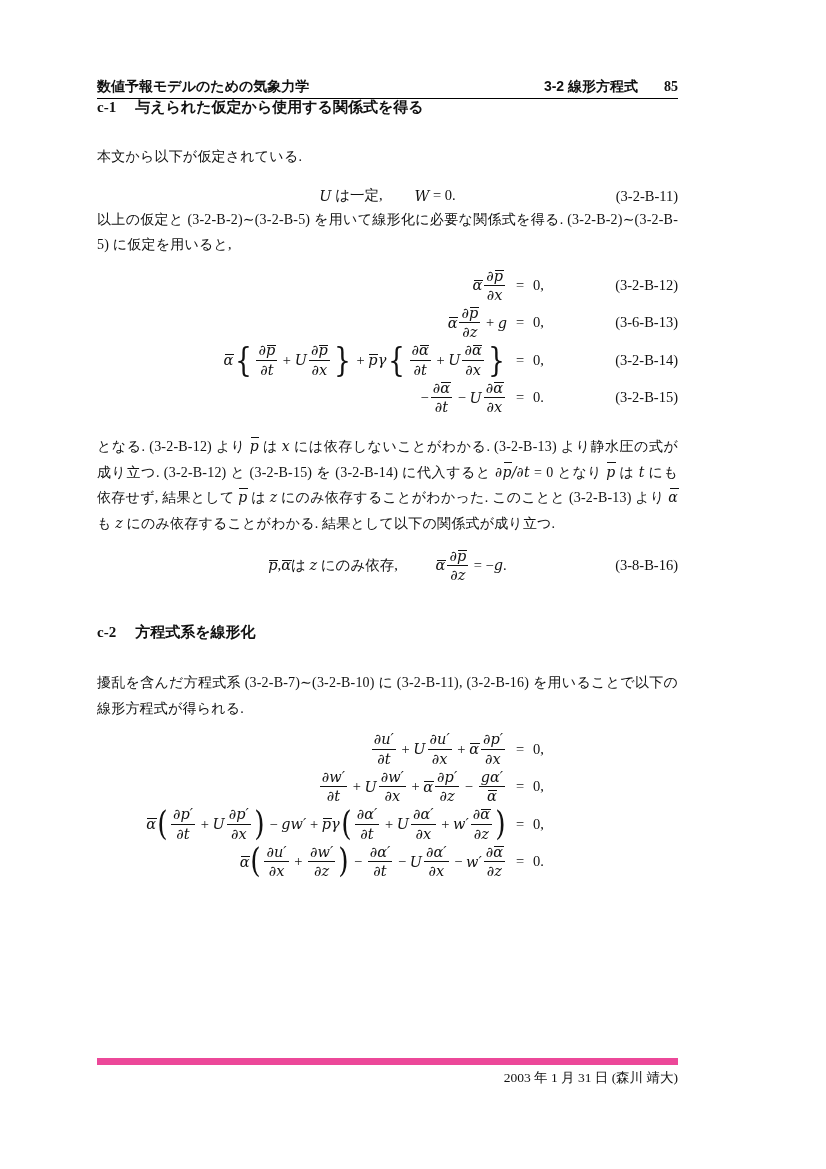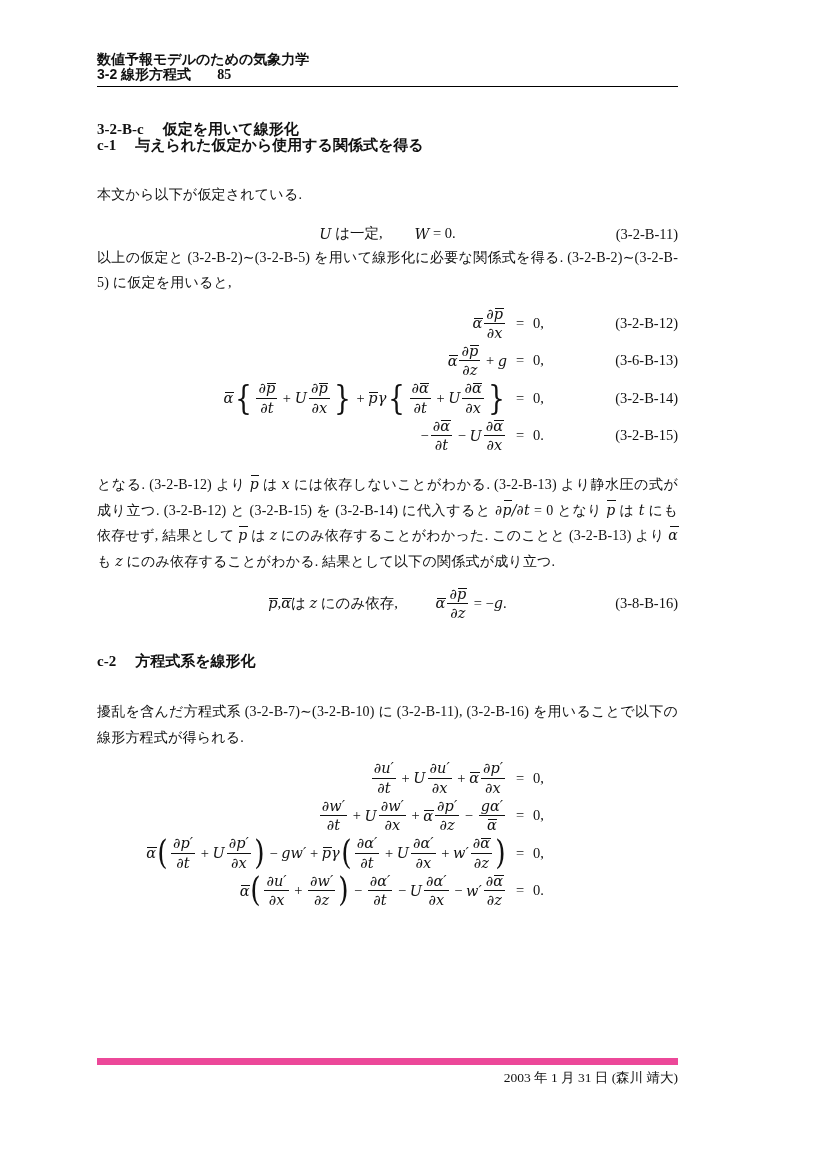--- a/index.html
+++ b/index.html
@@ -6,31 +6,31 @@
   body {
     width:826px; height:1169px; background:#ffffff; position:relative;
     font-family:"Liberation Serif","DejaVu Serif",serif;
     color:#111;
     overflow:hidden;
   }
   .content { position:absolute; left:97px; top:0; width:581px; }
 
   
   .page-header { display:flex; justify-content:space-between; align-items:baseline;
-    padding-top:52px; font-size:14px; font-weight:bold; line-height:15px;flex-direction:column; }
+    padding-top:79px; font-size:14px; font-weight:bold; line-height:15px; }
   .jp-gothic { font-family:"Liberation Sans","DejaVu Sans",sans-serif; }
   .header-right { display:flex; align-items:baseline; }
   .page-number { font-family:"Liberation Serif","DejaVu Serif",serif; margin-left:26px; }
   .header-rule { border-bottom:1.4px solid #000; margin-top:4px; }
 
   
   .sec-heading { font-size:15px; font-weight:bold; line-height:16px; }
   .h1 { margin-top:34px; }
   .h2 { }
-  .h3 { margin-top:31px; }
+  .h3 { margin-top:40px; }
   .hnum { font-family:"Liberation Serif","DejaVu Serif",serif; }
   .htitle { font-family:"Liberation Sans","DejaVu Sans",sans-serif; margin-left:19px; }
 
   
   .para { font-size:14px; line-height:25.5px; text-align:justify; letter-spacing:0.2px; }
   .p1 { margin-top:29px; }
   .p2 { }
   .p3 { margin-top:19px; }
   .p4 { margin-top:30px; }
 
@@ -74,23 +74,20 @@
 
   <div class="page-header">
     <span class="jp-gothic">数値予報モデルのための気象力学</span>
     <span class="header-right">
       <span class="jp-gothic">3-2 線形方程式</span>
       <span class="page-number">85</span>
     </span>
   </div>
   <div class="header-rule"></div>
 
-  <div class="sec-heading h1">
-    <span class="hnum">3-2-B-c</span><span class="htitle">仮定を用いて線形化</span>
-  </div>
 
   <div class="sec-heading h2">
     <span class="hnum">c-1</span><span class="htitle">与えられた仮定から使用する関係式を得る</span>
   </div>
 
   <div class="para p1"><span class="mr">本文から以下が仮定されている.</span></div>
 
   <div class="ceq eq11">
     <span class="ceq-body">
         <span class="mi">U</span>

